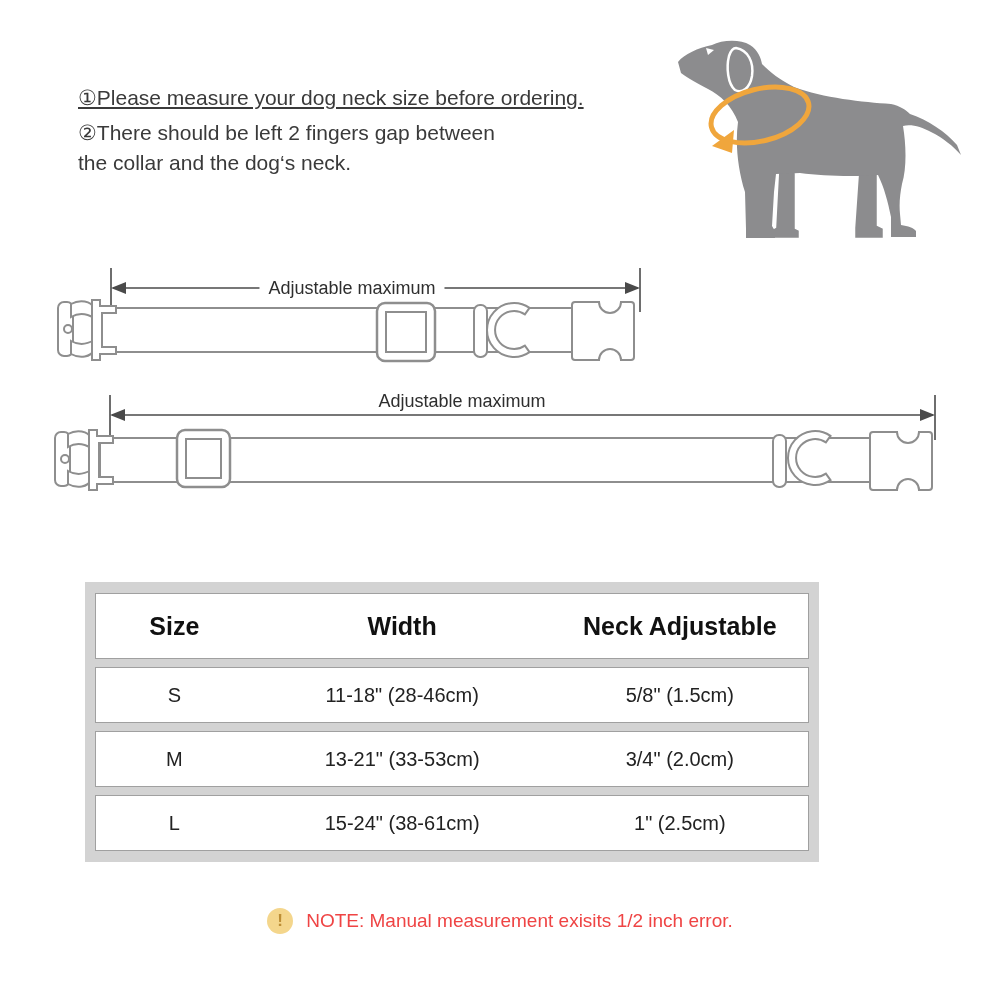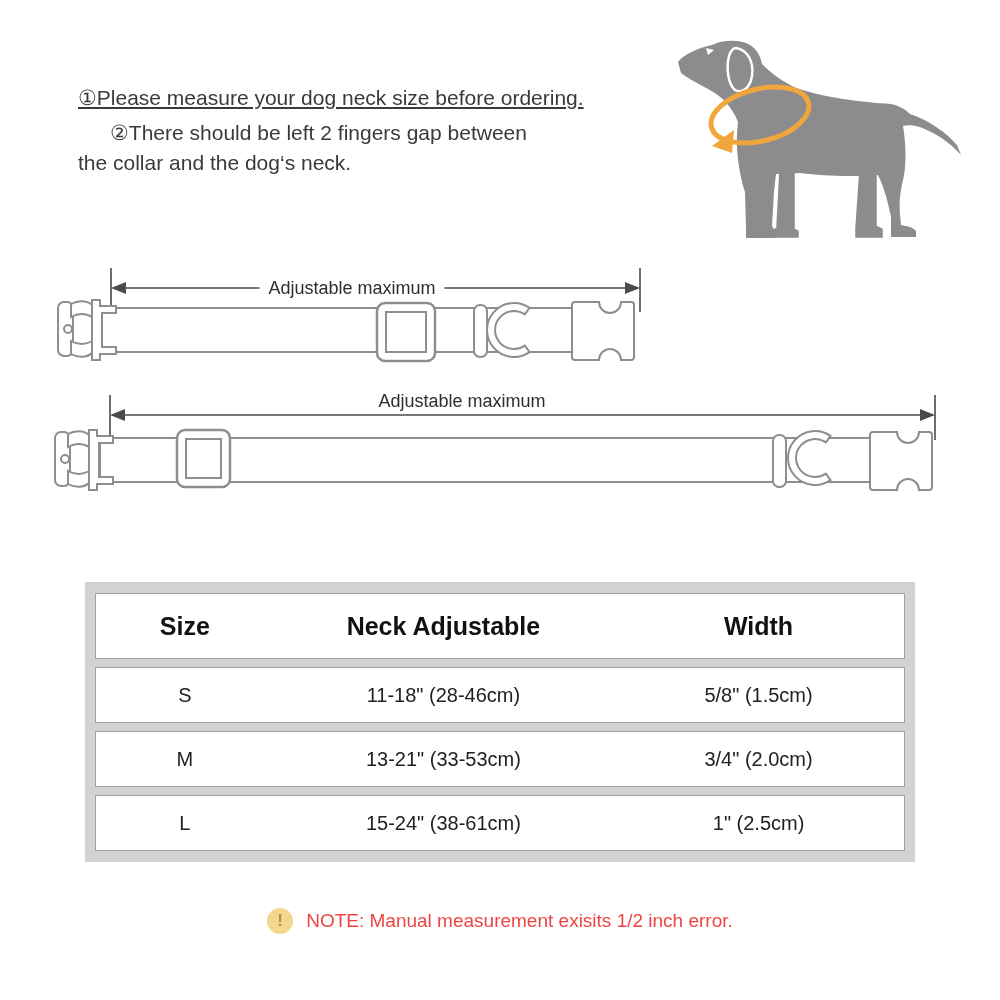--- a/index.html
+++ b/index.html
@@ -3,33 +3,33 @@
 <meta charset="utf-8">
 <style>
   html,body{margin:0;padding:0;}
   body{
     width:1000px;height:1000px;position:relative;background:#ffffff;
     font-family:"Liberation Sans",sans-serif;color:#2f2f2f;overflow:hidden;
   }
   
   .instructions{position:absolute;left:78px;top:86px;width:600px;font-size:21px;color:#3a3a3a;}
   .instructions .line1{margin-bottom:11px;text-decoration:underline;}
-  .instructions .line2{margin-bottom:6px;margin-left:32px;}
+  .instructions .line2{margin-bottom:6px;}
   
   .dog-figure{position:absolute;left:648px;top:12px;width:345px;height:235px;}
   .collar-svg{position:absolute;}
   #collar-min{left:50px;top:260px;width:600px;height:125px;}
   #collar-max{left:45px;top:390px;width:910px;height:125px;}
   .dim-label{
     position:absolute;background:#ffffff;padding:0 9px;font-size:18px;color:#2e2e2e;
     transform:translate(-50%,-50%);white-space:nowrap;
   }
   
   .size-table{
-    position:absolute;left:85px;top:582px;width:830px;box-sizing:border-box;
+    position:absolute;left:85px;top:582px;width:734px;box-sizing:border-box;
     background:#d3d3d3;padding:11px 10px;
   }
   .t-row{
     display:grid;grid-template-columns:22% 42% 36%;align-items:center;text-align:center;
     background:#ffffff;border:1px solid #a0a0a0;
   }
   .t-head{height:64px;font-weight:bold;font-size:25px;color:#111;}
   .t-data{height:54px;font-size:20px;margin-top:8px;color:#222;}
   
   .note{
@@ -157,22 +157,22 @@
     <g transform="translate(825,42)">
       <path d="M3,0 L27,0 A11,11 0 0 0 49,0 L59,0 Q62,0 62,3 L62,55 Q62,58 59,58 L49,58 A11,11 0 0 0 27,58 L3,58 Q0,58 0,55 L0,3 Q0,0 3,0 Z"></path>
     </g>
   </g>
 </svg>
 <div class="dim-label" style="left:462px;top:401px;">Adjustable maximum</div>
 
 <div class="size-table">
   <div class="t-row t-head">
     <div>Size</div>
+    <div>Width</div>
     <div>Neck Adjustable</div>
-    <div>Width</div>
   </div>
   <div class="t-row t-data">
     <div>S</div>
     <div>11-18" (28-46cm)</div>
     <div>5/8" (1.5cm)</div>
   </div>
   <div class="t-row t-data">
     <div>M</div>
     <div>13-21" (33-53cm)</div>
     <div>3/4" (2.0cm)</div>

